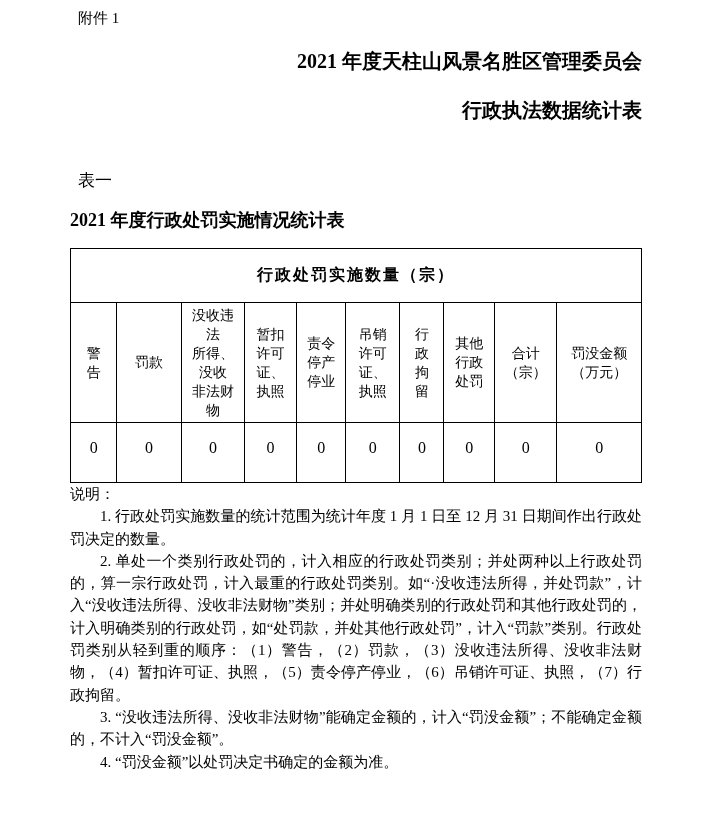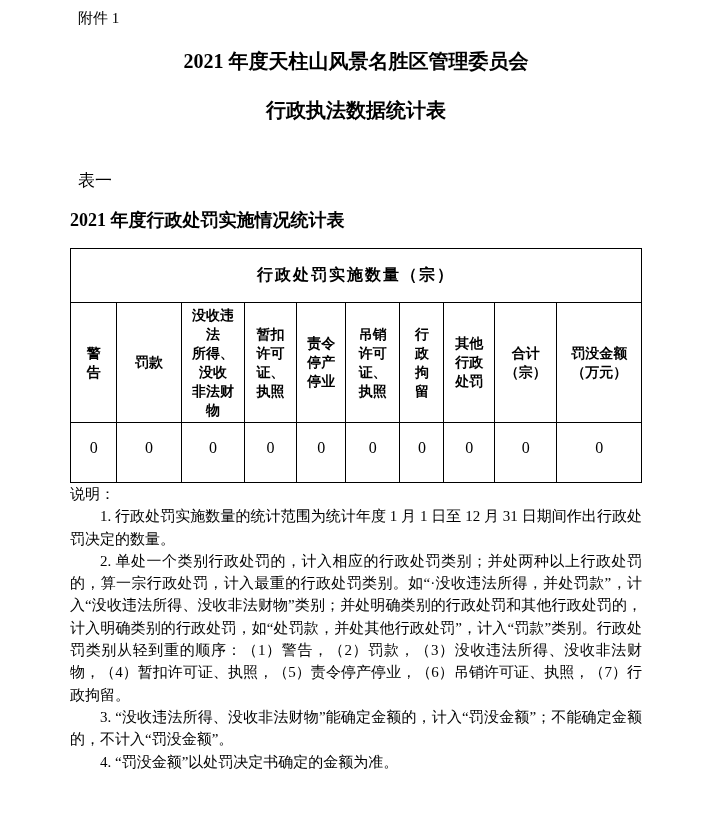--- a/index.html
+++ b/index.html
@@ -12,21 +12,21 @@
     overflow: hidden;
   }
   .page { padding: 8px 69px 0 70px; }
 
   .attachment {
     font-size: 15px;
     margin-left: 8px;
     line-height: 20px;
   }
   .doc-title {
-    text-align: center;
+    text-align: right;
     font-weight: bold;
     font-size: 20px;
     line-height: 26px;
   }
   .doc-title.line1 { margin-top: 20px; }
   .doc-title.line2 { margin-top: 23px; }
 
   .table-label {
     margin-top: 47px;
     margin-left: 8px;
@@ -63,21 +63,21 @@
   }
   .span-header {
     height: 54px;
     font-size: 16px;
     font-weight: bold;
     letter-spacing: 2px;
   }
   .col-header {
     height: 120px;
     font-size: 14px;
-    font-weight: bold;
+    font-weight: normal;
     white-space: pre-line;
     line-height: 19px;
     padding: 2px 1px;
   }
   .data-cell {
     height: 60px;
     font-size: 16px;
     padding-bottom: 10px;
   }
 

